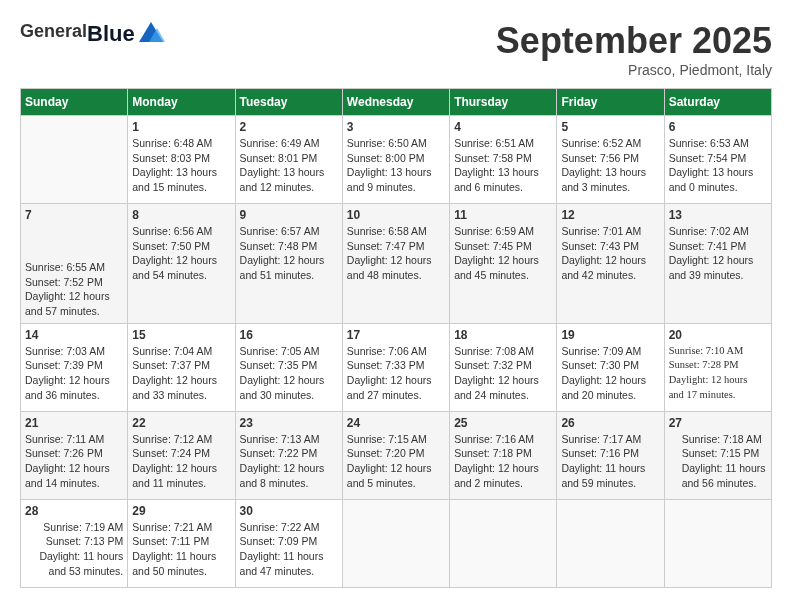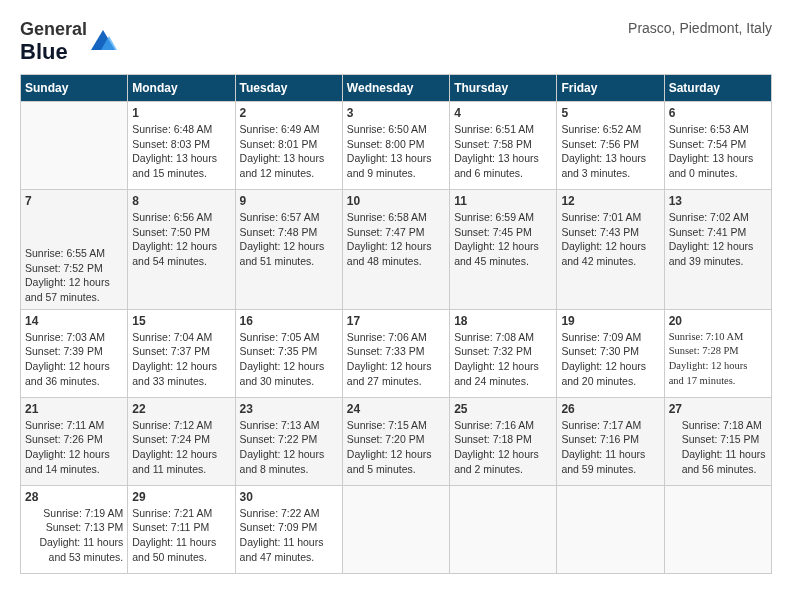--- a/index.html
+++ b/index.html
@@ -15,21 +15,20 @@
       justify-content: space-between;
       align-items: flex-start;
       margin-bottom: 10px;
     }
     .logo {
       display: flex;
       align-items: center;
     }
     .logo-text {
       display: flex;
-      flex-direction: column;
       line-height: 1.1;
     }
     .logo-icon {
       width: 28px;
       height: 28px;
       margin-left: 2px;
     }
     .title-area {
       text-align: right;
     }
@@ -41,21 +40,21 @@
     .location {
       font-size: 14px;
       color: #555;
     }
     table {
       width: 100%;
       border-collapse: collapse;
       font-size: 11px;
     }
     thead tr th {
-      background-color: #0c4a6e;
+      background-color: #15803d;
       color: #fff;
       padding: 6px 4px;
       text-align: left;
       font-size: 12px;
       font-weight: bold;
       border: 1px solid #ccc;
     }
     tbody tr td {
       border: 1px solid #ccc;
       vertical-align: top;
@@ -89,20 +88,21 @@
     <div class="logo-text">
       <span style="font-size:18px;font-weight:bold;color:#333;">General</span>
       <span style="font-size:22px;font-weight:bold;color:#0f172a;">Blue</span>
     </div>
     <svg class="logo-icon" viewBox="0 0 28 28" width="28" height="28">
       <polygon points="14,2 26,22 2,22" fill="#1565C0"></polygon>
       <polygon points="20,8 28,22 12,22" fill="#42A5F5" opacity="0.7"></polygon>
     </svg>
   </div>
   <div class="title-area">
+    <div class="month-title">September 2025</div>
     <div class="location">Prasco, Piedmont, Italy</div>
   </div>
 </div>
 
 <table>
   <thead>
     <tr>
     <th>Sunday</th>
         <th>Monday</th>
         <th>Tuesday</th>

